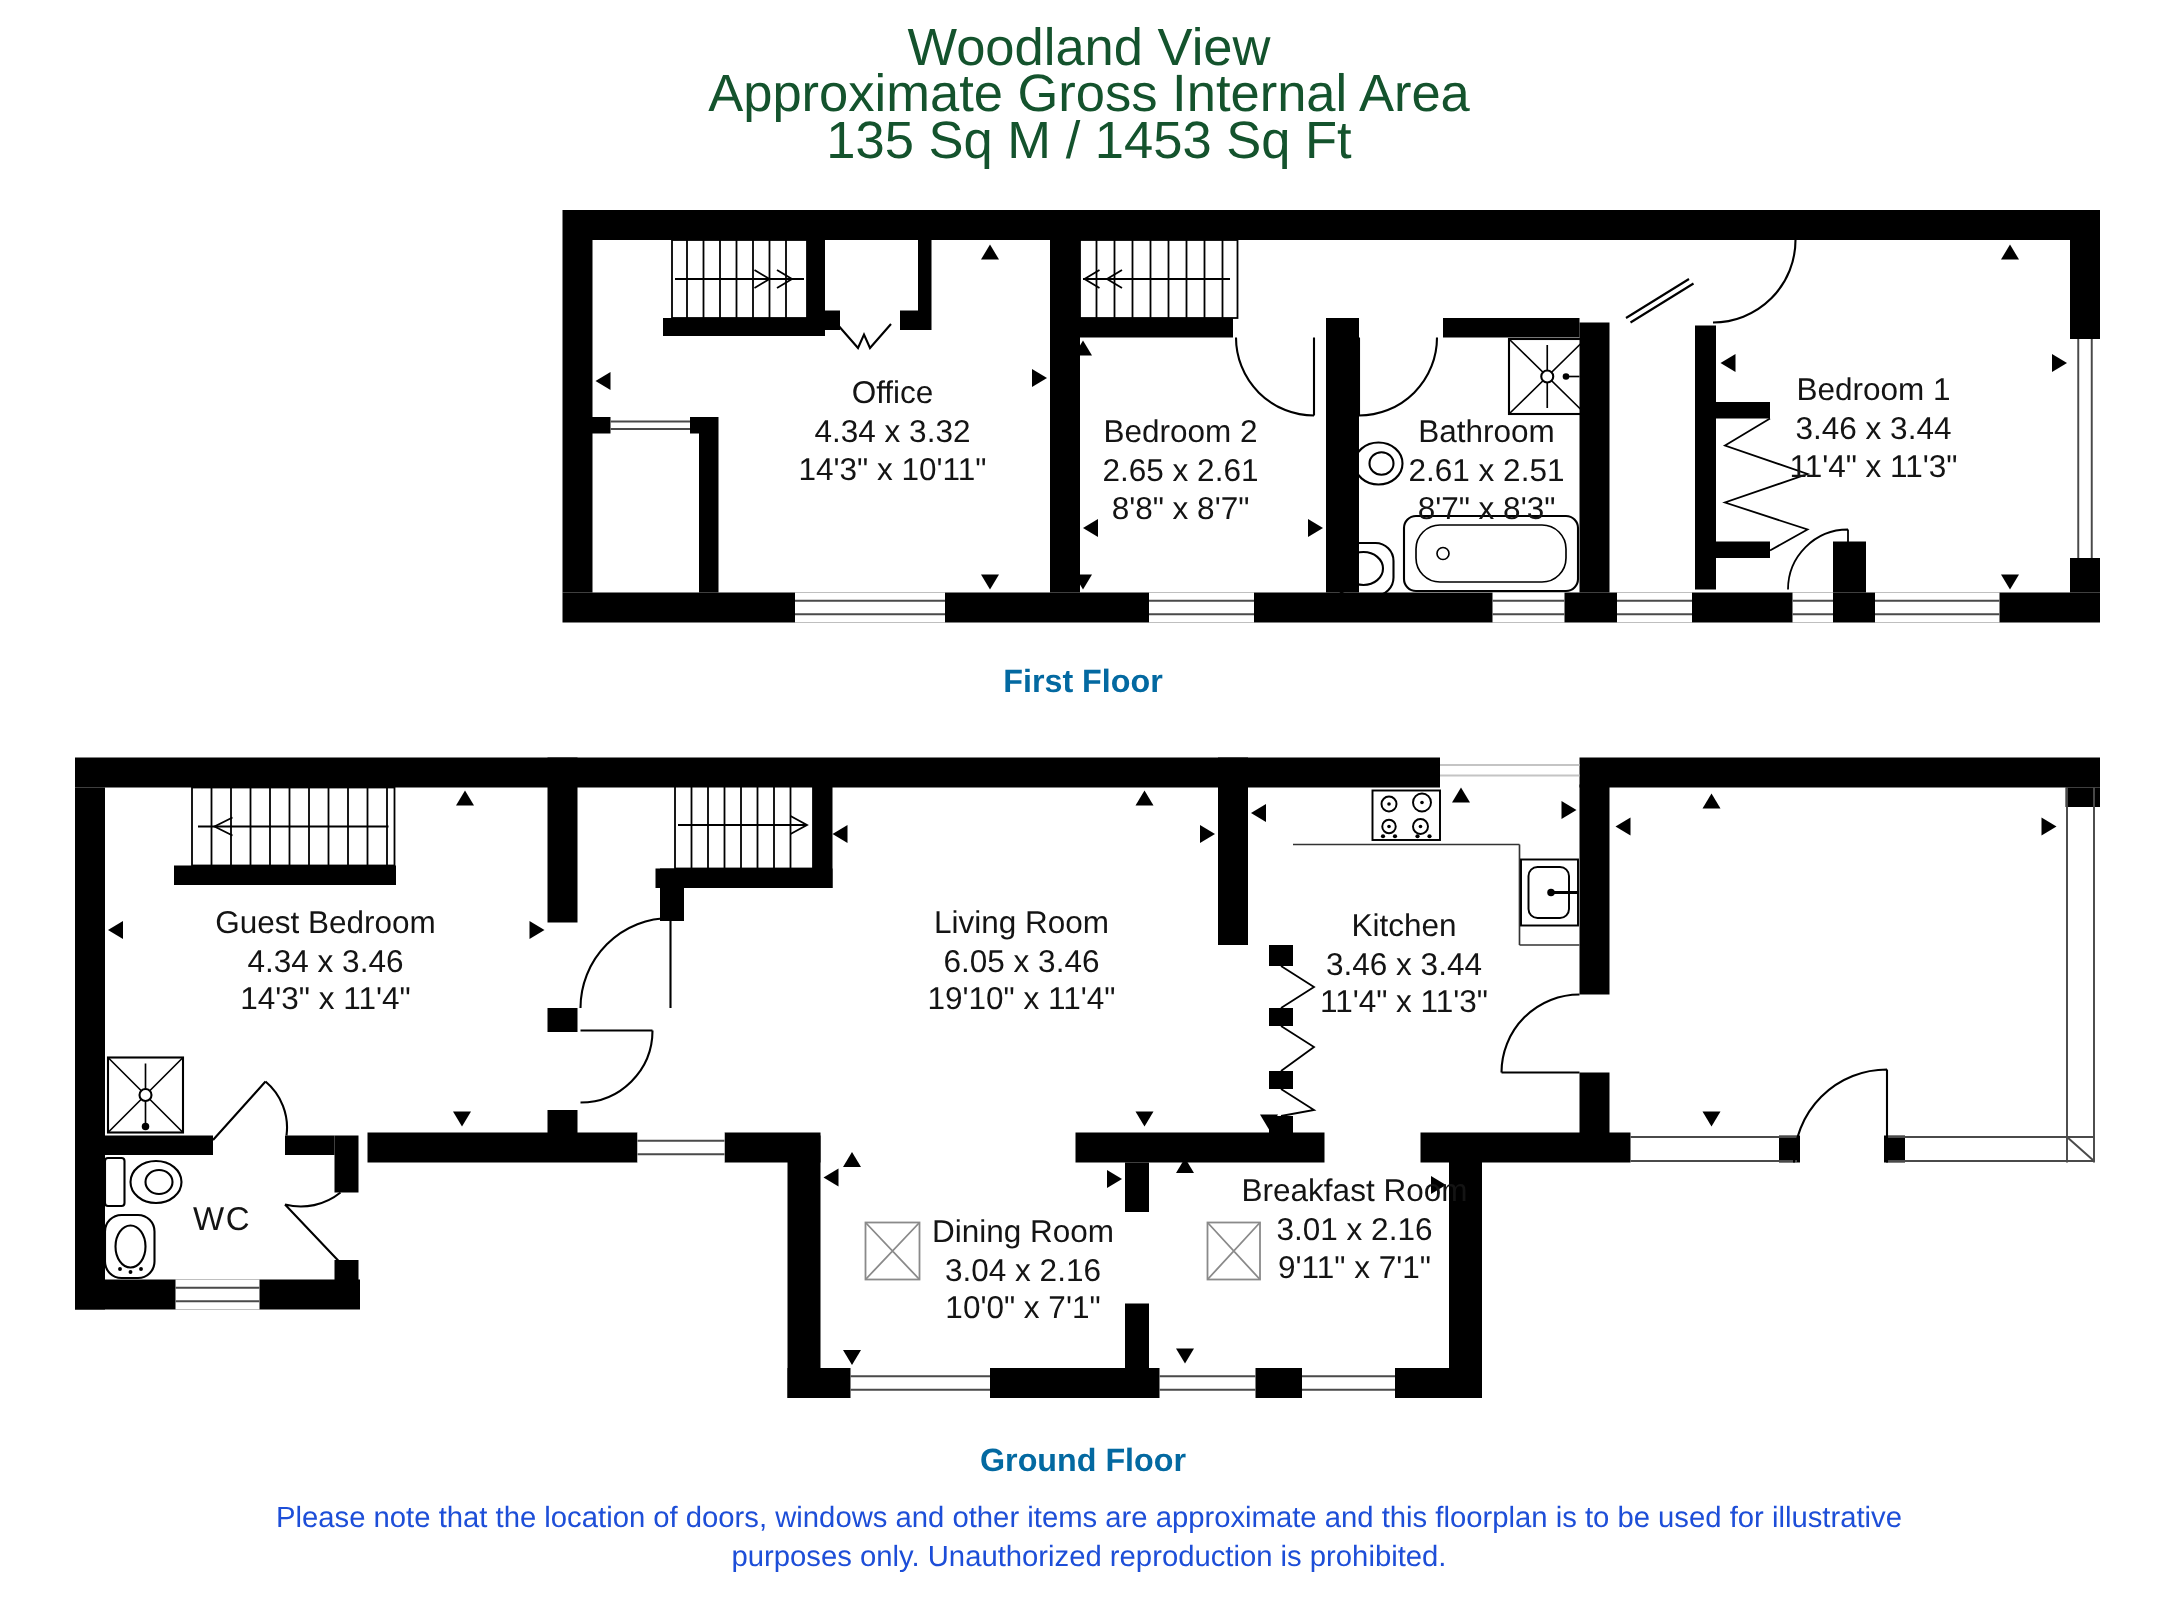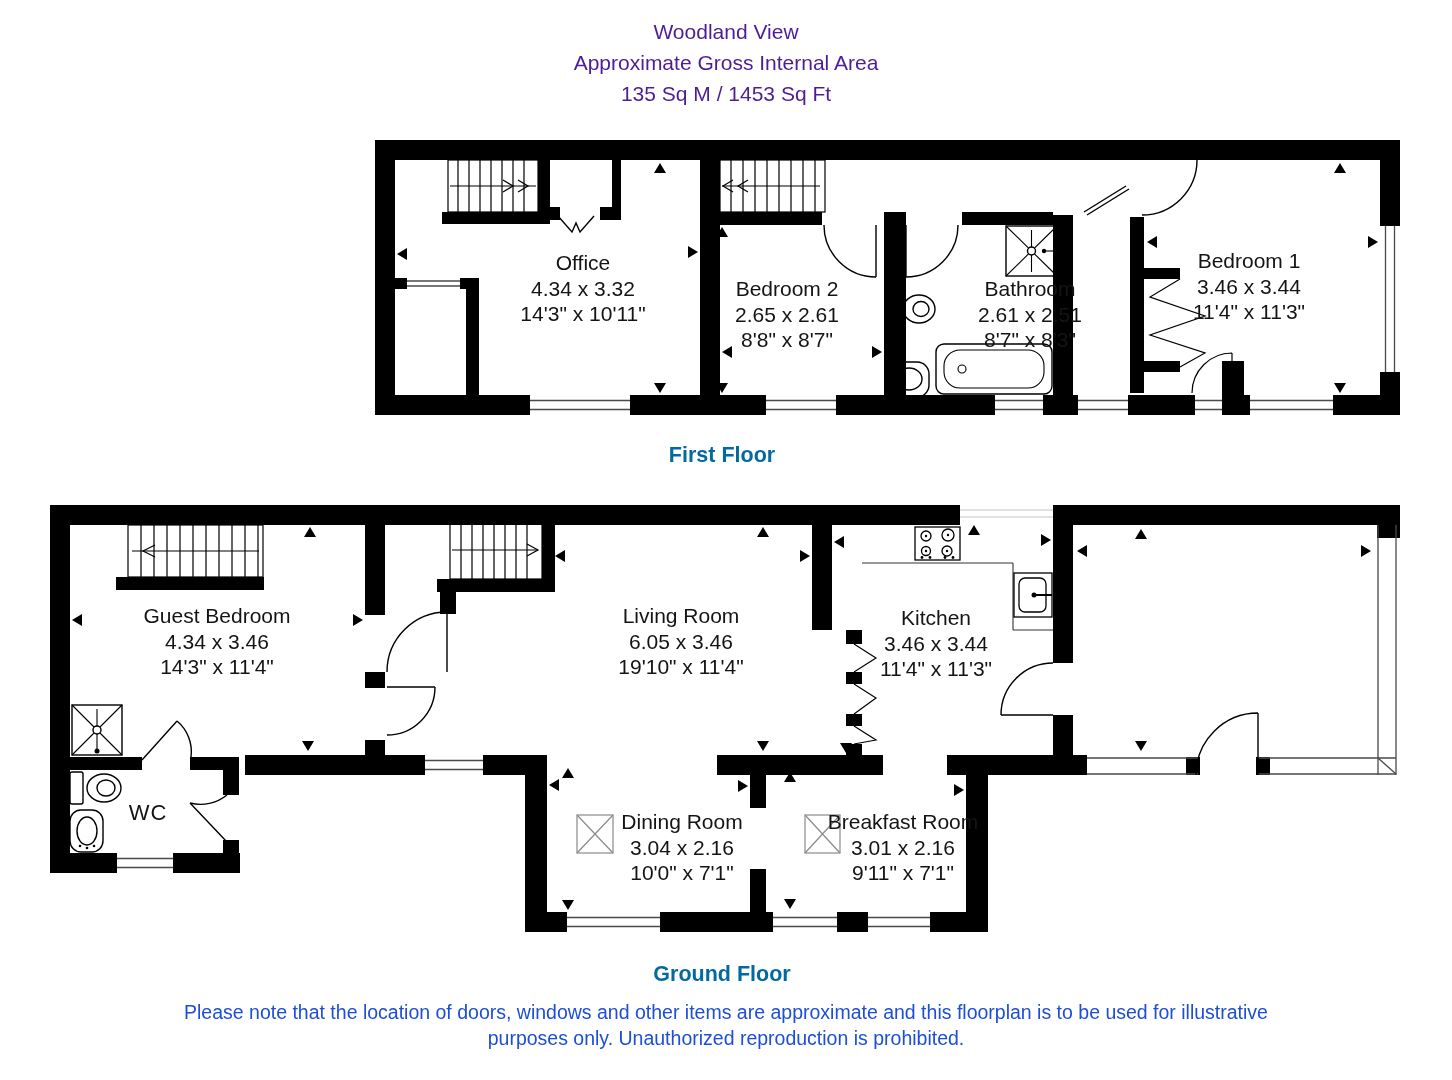--- a/index.html
+++ b/index.html
@@ -1,20 +1,20 @@
 <!DOCTYPE html>
 <html><head>
 <meta charset="utf-8">
 <style>
   html,body{margin:0;padding:0;background:#fff;}
   .page{position:relative;width:1452px;height:1080px;background:#fff;overflow:hidden;
         font-family:"Liberation Sans", sans-serif;color:#141414;}
   .plan-svg{position:absolute;left:0;top:0;}
   .title-block{position:absolute;top:16px;left:0;width:100%;text-align:center;
-               font-size:21px;line-height:31px;color:#4c1d95;}
+               font-size:35px;line-height:31px;color:#14532d;}
   .room-label{position:absolute;transform:translate(-50%,-50%);text-align:center;
               font-size:21px;line-height:25.5px;white-space:nowrap;color:#141414;}
   .floor-label{position:absolute;transform:translate(-50%,-50%);font-weight:700;
                font-size:21.5px;color:#0369a1;white-space:nowrap;}
   .wc-label{font-size:22px;letter-spacing:1px;}
   .disclaimer{position:absolute;top:999px;left:50%;transform:translateX(-50%);
               width:1160px;text-align:center;font-size:19.5px;line-height:26px;color:#1d4ed8;}
 </style>
 </head>
 <body>
@@ -299,31 +299,31 @@
     </g>
   </g>
 </svg>
 
   <div class="title-block">
     <div>Woodland View</div>
     <div>Approximate Gross Internal Area</div>
     <div>135 Sq M / 1453 Sq Ft</div>
   </div>
 
-  <div class="room-label" style="left:583px;top:288px">
+  <div class="room-label" style="left:595px;top:288px">
     <div>Office</div>
     <div>4.34 x 3.32</div>
     <div>14'3" x 10'11"</div>
   </div>
   <div class="room-label" style="left:787px;top:314px">
     <div>Bedroom 2</div>
     <div>2.65 x 2.61</div>
     <div>8'8" x 8'7"</div>
   </div>
-  <div class="room-label" style="left:1030px;top:314px">
+  <div class="room-label" style="left:991px;top:314px">
     <div>Bathroom</div>
     <div>2.61 x 2.51</div>
     <div>8'7" x 8'3"</div>
   </div>
   <div class="room-label" style="left:1249px;top:286px">
     <div>Bedroom 1</div>
     <div>3.46 x 3.44</div>
     <div>11'4" x 11'3"</div>
   </div>
 
@@ -342,21 +342,21 @@
   <div class="room-label" style="left:936px;top:643px">
     <div>Kitchen</div>
     <div>3.46 x 3.44</div>
     <div>11'4" x 11'3"</div>
   </div>
   <div class="room-label" style="left:682px;top:847px">
     <div>Dining Room</div>
     <div>3.04 x 2.16</div>
     <div>10'0" x 7'1"</div>
   </div>
-  <div class="room-label" style="left:903px;top:847px">
+  <div class="room-label" style="left:903px;top:820px">
     <div>Breakfast Room</div>
     <div>3.01 x 2.16</div>
     <div>9'11" x 7'1"</div>
   </div>
   <div class="room-label wc-label" style="left:148px;top:813px">
     <div>WC</div>
   </div>
 
   <div class="floor-label" style="left:722px;top:974px">Ground Floor</div>
 

